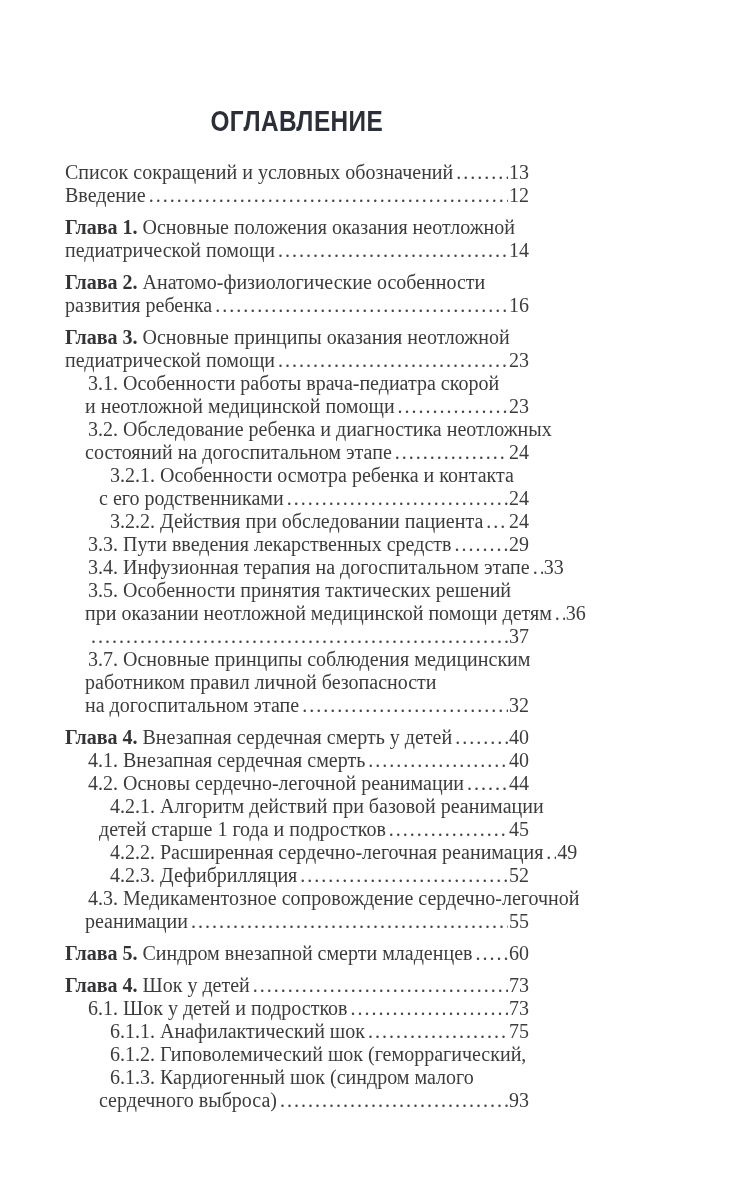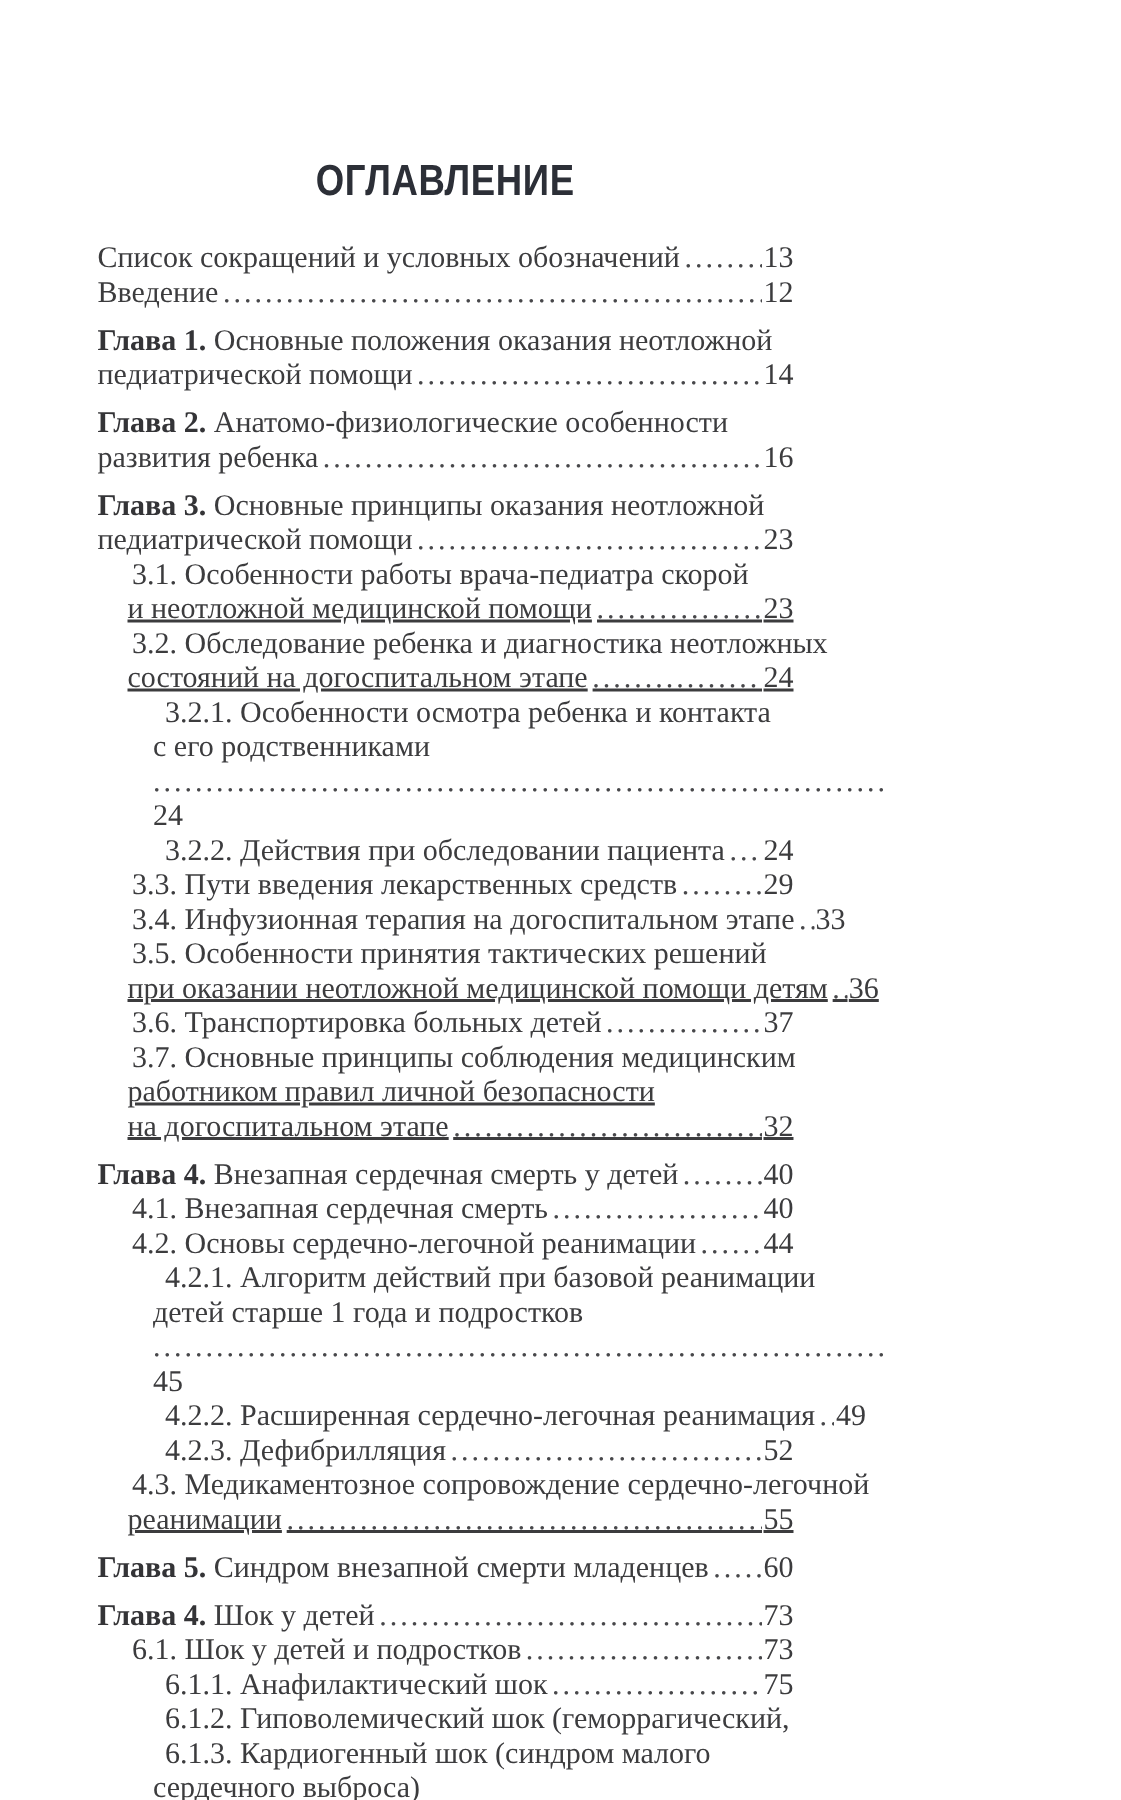--- a/index.html
+++ b/index.html
@@ -39,23 +39,23 @@
   .entry b.chapter { font-weight: 700; color: #343437; }
   .line {
     display: flex;
     align-items: baseline;
     white-space: nowrap;
   }
   .txt { flex: 0 0 auto; }
   
   .line.l0 { padding-left: 0; }
   .line.l1.first { padding-left: 23px; }
-  .line.l1.cont  { padding-left: 20px; text-decoration: underline; }
+  .line.l1.cont  { padding-left: 20px; }
   .line.l2.first { padding-left: 45px; }
-  .line.l2.cont  { padding-left: 34px; flex-direction: column; }
+  .line.l2.cont  { padding-left: 34px; }
   
   .leader {
     flex: 1 1 auto;
     overflow: hidden;
     white-space: nowrap;
     margin: 0 1px 0 3px;
     min-width: 10px;
     color: #47474a;
   }
   .leader::after {
@@ -171,21 +171,20 @@
             <span class="txt">3.5. Особенности принятия тактических решений</span>
           </div>
           <div class="line l1 cont last">
             <span class="txt">при оказании неотложной медицинской помощи детям</span>
             <span class="leader"></span>
             <span class="pg">36</span>
           </div>
         </div>
         <div class="entry">
           <div class="line l1 first last">
-            <span class="txt">3.6. Транспортировка больных детей</span>
             <span class="leader"></span>
             <span class="pg">37</span>
           </div>
         </div>
         <div class="entry">
           <div class="line l1 first">
             <span class="txt">3.7. Основные принципы соблюдения медицинским</span>
           </div>
           <div class="line l1 cont">
             <span class="txt">работником правил личной безопасности</span>

